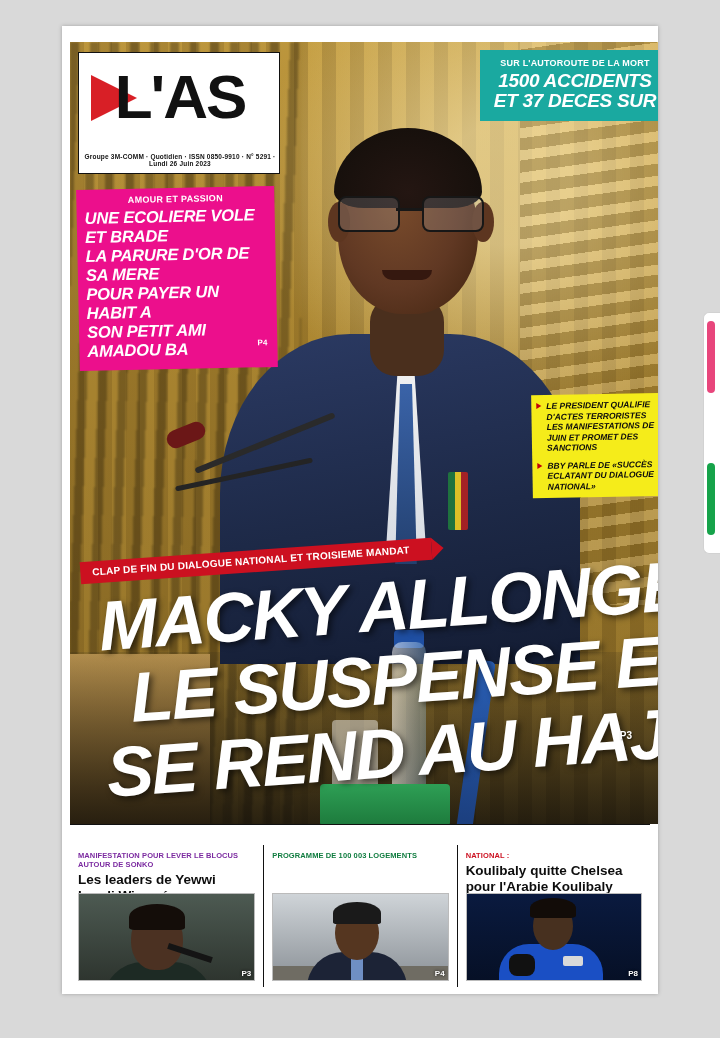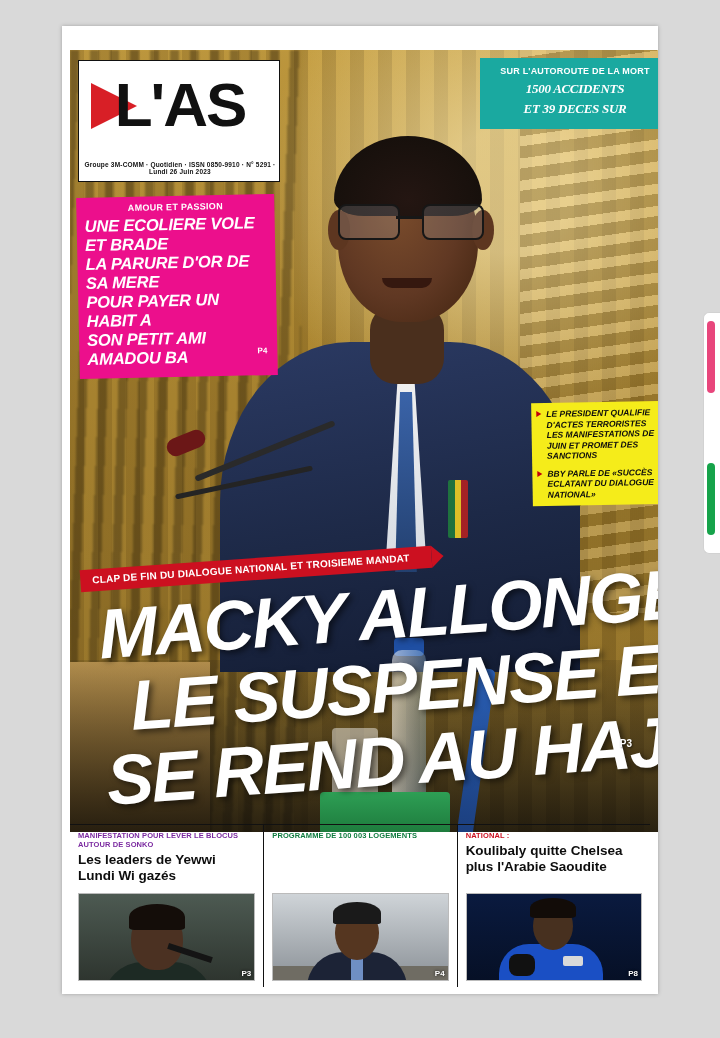--- a/index.html
+++ b/index.html
@@ -23,21 +23,21 @@
     width: 596px;
     height: 968px;
     background: #ffffff;
     box-shadow: 0 0 4px rgba(0,0,0,0.25);
     overflow: hidden;
   }
   
   #photo-area {
     position: absolute;
     left: 8px;
-    top: 24px;
+    top: 16px;
     width: 608px;
     height: 782px;
     overflow: hidden;
     background: linear-gradient(160deg,#c9a544 0%, #b8902f 25%, #8f6f25 55%, #6e5620 100%);
   }
   #bgwall {
     position: absolute; inset: 0;
     background:
       radial-gradient(circle at 72% 18%, rgba(255,240,190,0.55) 0 8%, rgba(0,0,0,0) 32%),
       repeating-linear-gradient(90deg, rgba(120,90,30,0.35) 0 14px, rgba(190,150,60,0.25) 14px 28px),
@@ -165,23 +165,22 @@
   }
   
   #teaser-teal {
     position: absolute; right: 8px; top: 8px; width: 190px; padding: 8px 10px 10px;
     background: #1aa9a0; color: #fff; box-sizing: border-box; text-align: center;
   }
   #teaser-teal .kicker {
     font-size: 9px; font-weight: 700; letter-spacing: .2px; margin-bottom: 3px;
   }
   #teaser-teal .lines {
-    font-size: 13px; font-weight: 800; line-height: 20px; letter-spacing: -.3px;
+    font-size: 19px; font-weight: 800; line-height: 20px; letter-spacing: -.3px;
     font-style: italic;
-    font-family: Liberation Serif, serif;
   }
   
   #teaser-pink {
     position: absolute; left: 8px; top: 146px; width: 198px; padding: 6px 8px 10px;
     background: #ec0f8c; color: #fff; box-sizing: border-box;
     transform: rotate(-1.2deg);
   }
   #teaser-pink .kicker {
     text-align: center; font-size: 9px; font-weight: 700; margin-bottom: 3px; letter-spacing: .3px;
   }
@@ -232,21 +231,21 @@
   #hl3 { left: 36px; top: 158px; font-size: 70px; transform: rotate(-4deg); }
   #hl-page {
     position: absolute; right: 18px; top: 176px; color: #fff; font-size: 10px; font-weight: 800;
     text-shadow: 1px 1px 2px rgba(0,0,0,.6);
   }
   
   #bottom {
     position: absolute; left: 8px; top: 798px; width: 580px; height: 162px;
     border-top: 1px solid #111; display: flex;
   }
-  .bcol { position: relative; width: 33.33%; box-sizing: border-box; padding: 6px 8px 0 8px; }
+  .bcol { position: relative; width: 33.33%; box-sizing: border-box; padding: 6px 8px 0 8px; margin-top: 20px; }
   .bcol + .bcol { border-left: 1px solid #111; }
   .bkicker { font-size: 7.5px; font-weight: 800; letter-spacing: .1px; margin-bottom: 3px; }
   .bkicker.purple { color: #7b2aa0; }
   .bkicker.green { color: #0f7c3f; }
   .bkicker.red { color: #cc1020; }
   .btitle {
     font-size: 13.5px; font-weight: 800; line-height: 15.5px; color: #0d0d0d; margin-bottom: 5px;
   }
   .bphoto {
     position: absolute; left: 8px; right: 8px; bottom: 6px; height: 86px; overflow: hidden;
@@ -333,21 +332,21 @@
         <div id="logo-row">
           <div id="logo-mark"></div>
           <div id="logo-text">L'AS</div>
         </div>
         <div id="masthead-sub">Groupe 3M-COMM · Quotidien · ISSN 0850-9910 · N° 5291 · Lundi 26 Juin 2023</div>
       </div>
 
       <div id="teaser-teal">
         <div class="kicker">SUR L'AUTOROUTE DE LA MORT</div>
         <div class="lines">1500 ACCIDENTS</div>
-        <div class="lines">ET 39 DECES SUR</div>
+        <div class="lines">ET 37 DECES SUR</div>
       </div>
 
       <div id="teaser-pink">
         <div class="kicker">AMOUR ET PASSION</div>
         <div class="lines">UNE ECOLIERE VOLE ET BRADE</div>
         <div class="lines">LA PARURE D'OR DE SA MERE</div>
         <div class="lines">POUR PAYER UN HABIT A</div>
         <div class="lines">SON PETIT AMI AMADOU BA</div>
         <div class="pg">P4</div>
       </div>
@@ -390,21 +389,21 @@
           <div class="p-body"></div>
           <div class="p-tie"></div>
           <div class="p-head"></div>
           <div class="p-hair"></div>
         </div>
         <div class="bpg">P4</div>
       </div>
 
       <div class="bcol">
         <div class="bkicker red">NATIONAL :</div>
-        <div class="btitle">Koulibaly quitte Chelsea plus l'Arabie Saoudite</div>
+        <div class="btitle">Koulibaly quitte Chelsea pour l'Arabie Koulibaly</div>
         <div class="bphoto" id="bp3">
           <div class="p-body"></div>
           <div class="p-glove"></div>
           <div class="p-badge"></div>
           <div class="p-head"></div>
           <div class="p-hair"></div>
         </div>
         <div class="bpg">P8</div>
       </div>
 

